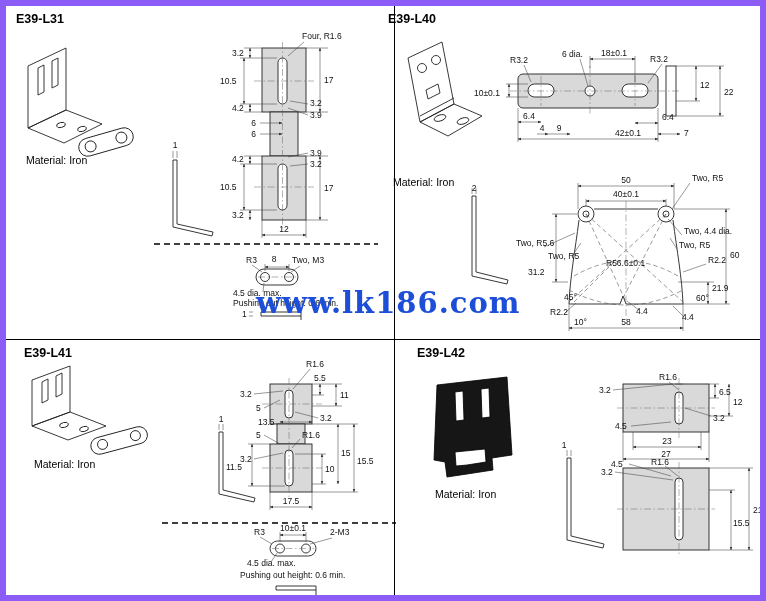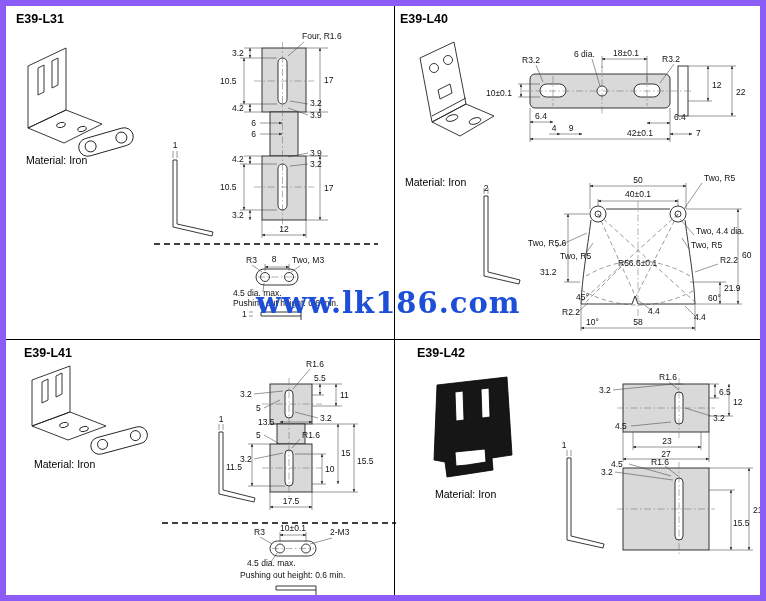--- a/index.html
+++ b/index.html
@@ -2,21 +2,21 @@
 <html><head>
 <meta charset="utf-8">
 <style>
   html,body{margin:0;padding:0;background:#fff;}
   .page{position:relative;width:766px;height:601px;background:#fff;border:6px solid #8b5cf6;box-sizing:border-box;overflow:hidden;
         font-family:"Liberation Sans",sans-serif;}
   .vdiv{position:absolute;left:388px;top:0;width:1px;height:601px;background:#000;}
   .hdiv{position:absolute;left:0;top:333px;width:766px;height:1px;background:#000;}
   .cell{position:absolute;}
   #cell-l31{left:0;top:0;}
-  #cell-l40{left:384px;top:0;}
+  #cell-l40{left:372px;top:0;}
   #cell-l41{left:8px;top:334px;}
   #cell-l42{left:401px;top:334px;}
   svg{display:block;}
   svg text{font-family:"Liberation Sans",sans-serif;font-size:8.5px;fill:#111;}
   svg text.ttl{font-size:12.5px;font-weight:bold;fill:#000;}
   svg text.mat{font-size:10.5px;fill:#000;}
   .s{stroke:#222;stroke-width:0.9;fill:none;}
   .f{fill:#d9d9d9;stroke:#222;stroke-width:0.9;}
   .w{fill:#fff;stroke:#222;stroke-width:0.9;}
   .blk{fill:#161616;stroke:#000;stroke-width:0.8;fill-rule:evenodd;}

